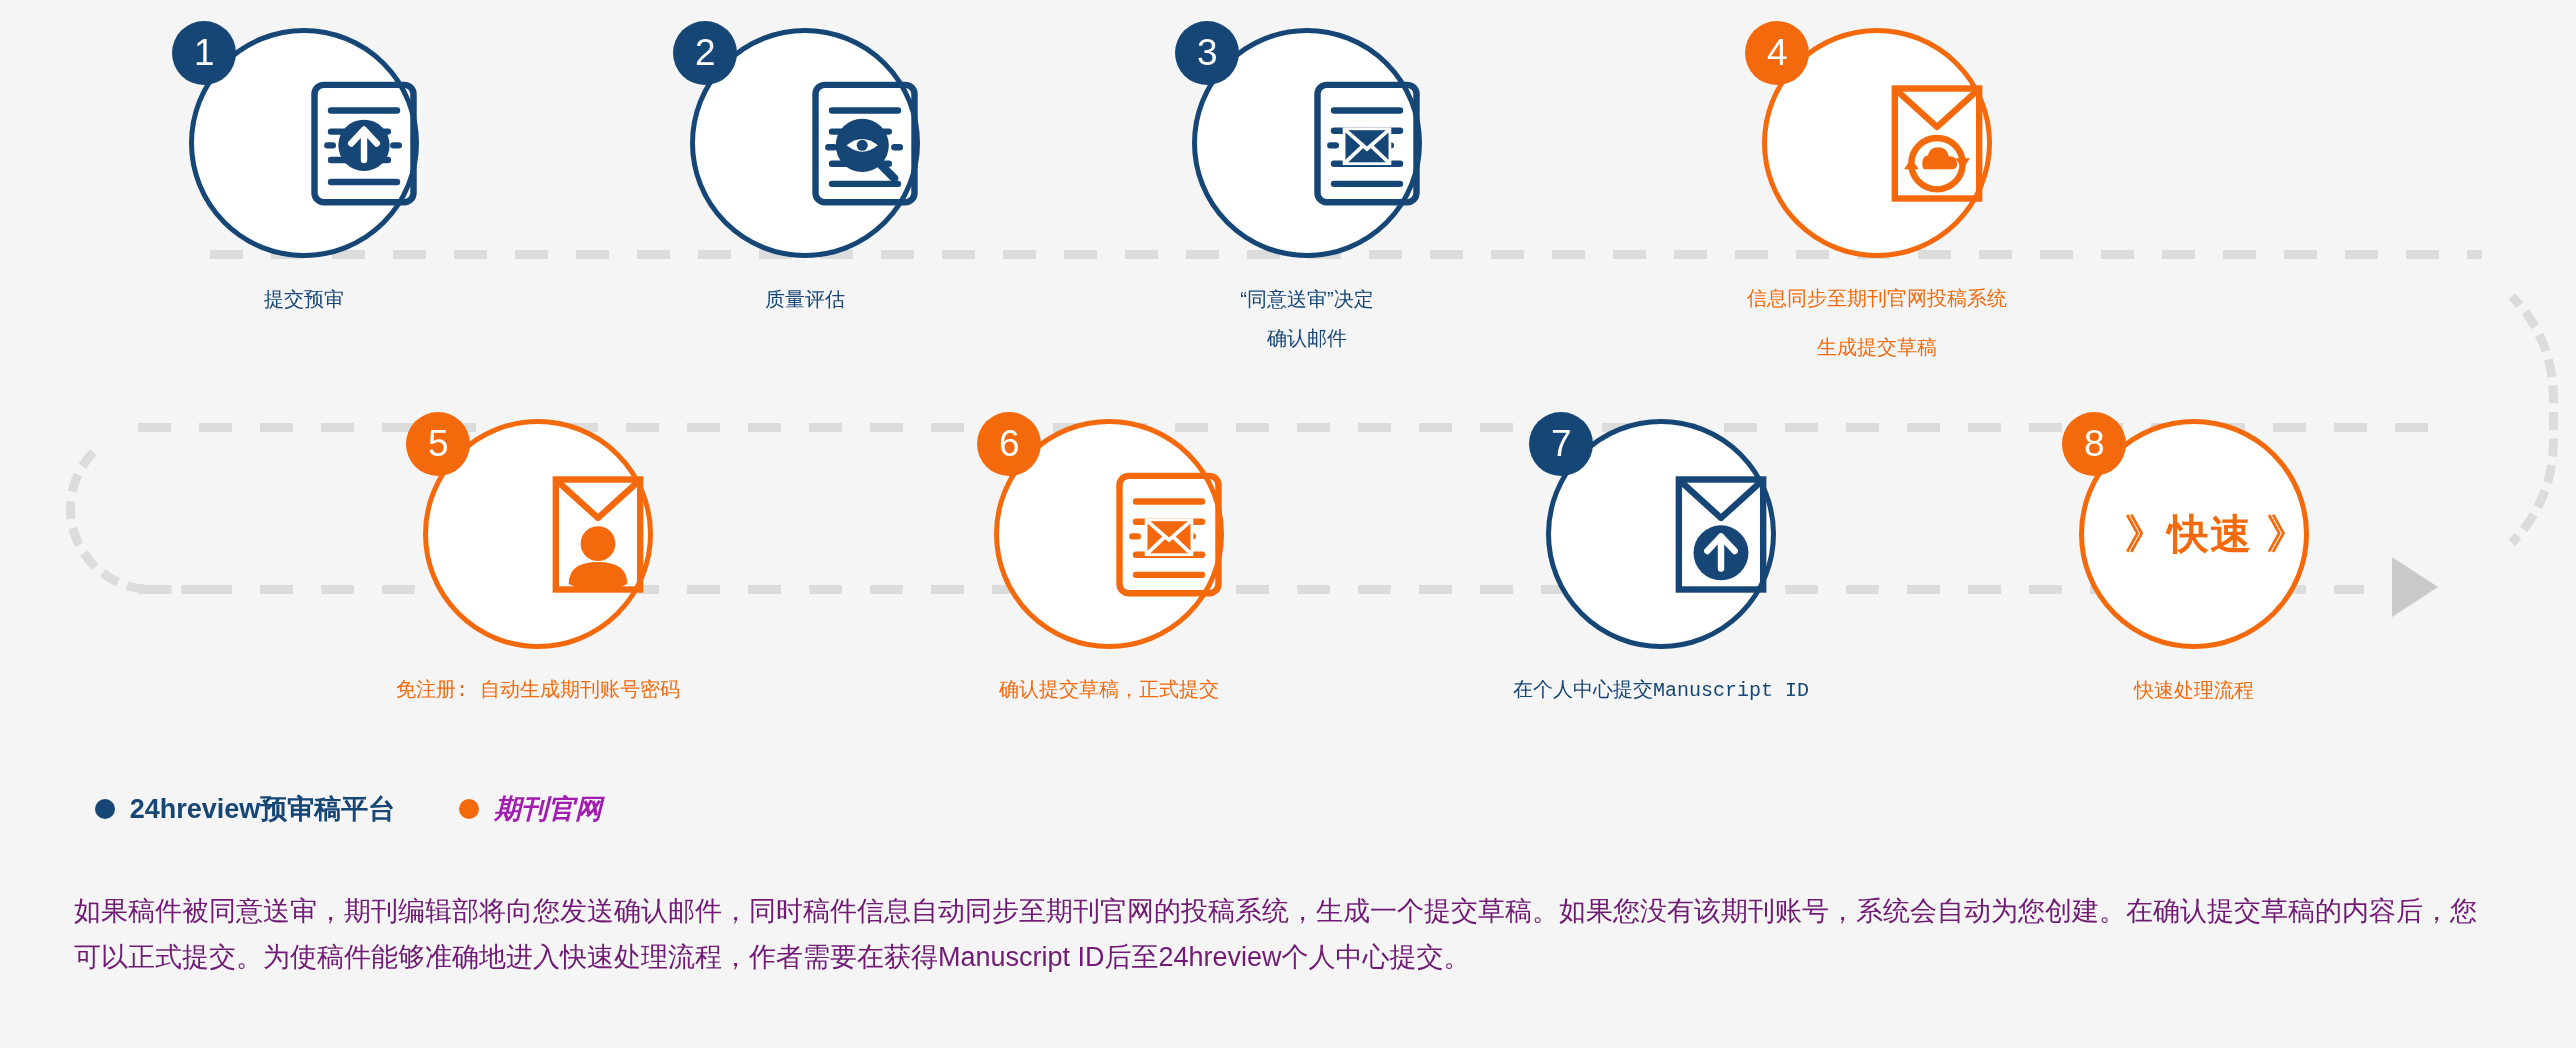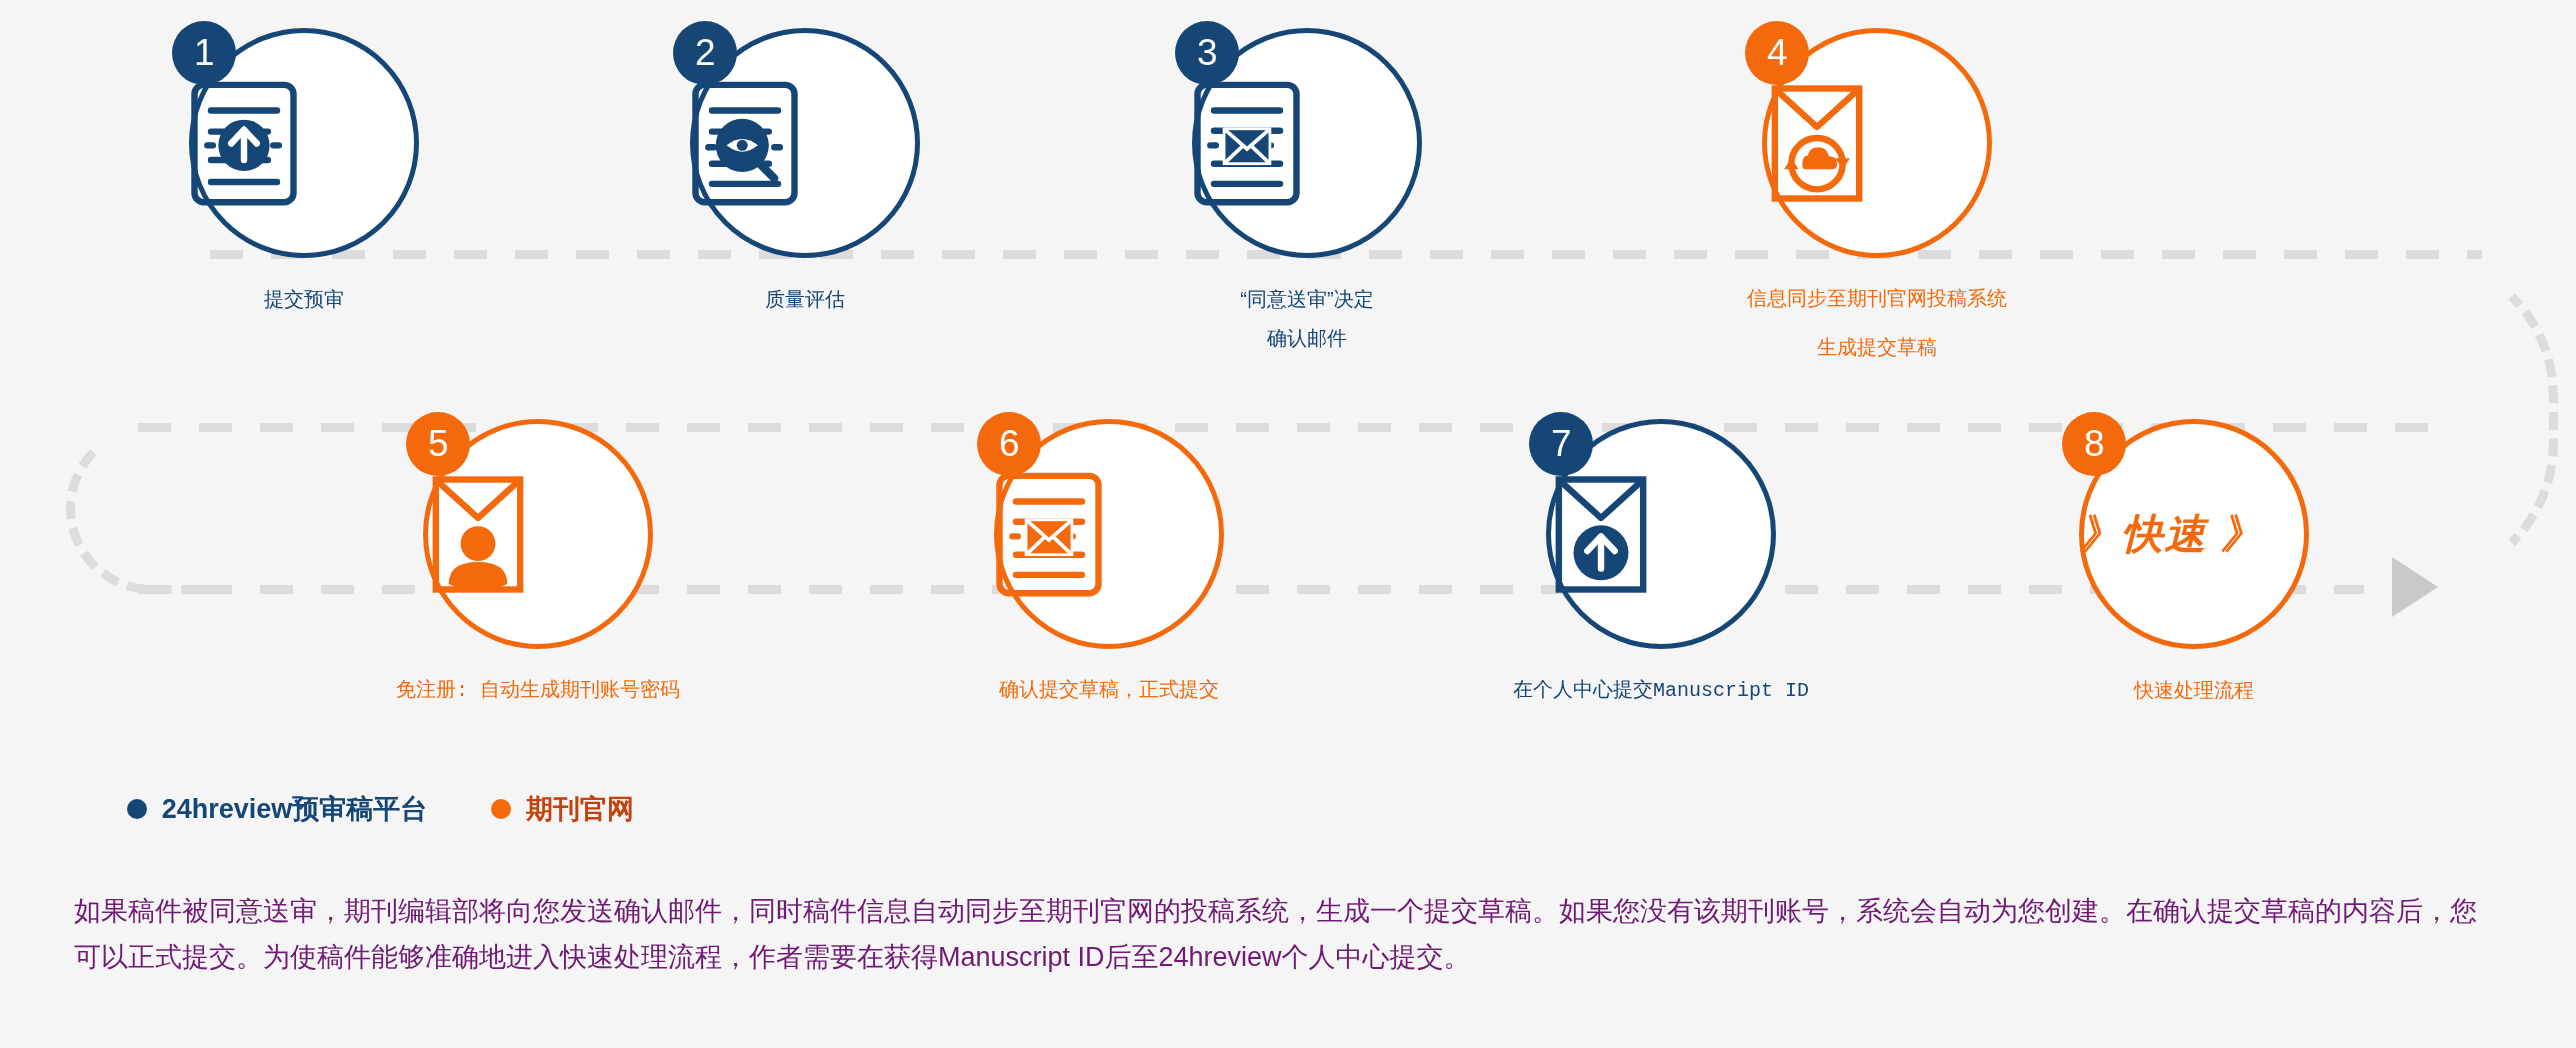--- a/index.html
+++ b/index.html
@@ -111,44 +111,43 @@
     line-height: 64px;
     text-align: center;
     font-weight: 400;
     z-index: 3;
   }
   .glyph {
     position: absolute;
     inset: 0;
     display: flex;
     align-items: center;
-    justify-content: flex-start;
+    justify-content: flex-end;
     z-index: 2;
-    font-style: italic;
   }
   .fast-text {
     font-size: 41px;
     font-weight: bold;
     color: var(--c);
     letter-spacing: 1.8px;
     white-space: nowrap;
   }
   .caption {
     margin-top: 28px;
     font-size: 20px;
     line-height: 1.35;
     color: var(--c);
     white-space: nowrap;
   }
   .caption.wide { margin-left: -83px; margin-right: -83px; font-family: Liberation Mono, monospace; }
 
   
   .legend {
     position: absolute;
-    left: 127px;
+    left: 95px;
     top: 791px;
     display: flex;
     align-items: center;
     gap: 64px;
   }
   .legend-item {
     display: flex;
     align-items: center;
     gap: 14.7px;
     font-size: 27px;
@@ -327,21 +326,21 @@
       </div>
     </div>
     <div class="caption">快速处理流程</div>
   </div>
 
   <div class="legend">
     <div class="legend-item" style="color:#154676;">
       <span class="legend-dot" style="background:#154676;"></span>
       <span>24hreview预审稿平台</span>
     </div>
-    <div class="legend-item" style="color:#c2410c;">
+    <div class="legend-item" style="color:#a21caf;font-style:italic;">
       <span class="legend-dot" style="background:#f4690b;"></span>
       <span>期刊官网</span>
     </div>
   </div>
 
   <div class="paragraph">如果稿件被同意送审，期刊编辑部将向您发送确认邮件，同时稿件信息自动同步至期刊官网的投稿系统，生成一个提交草稿。如果您没有该期刊账号，系统会自动为您创建。在确认提交草稿的内容后，您可以正式提交。为使稿件能够准确地进入快速处理流程，作者需要在获得Manuscript ID后至24hreview个人中心提交。</div>
 
 </div>
 
 

